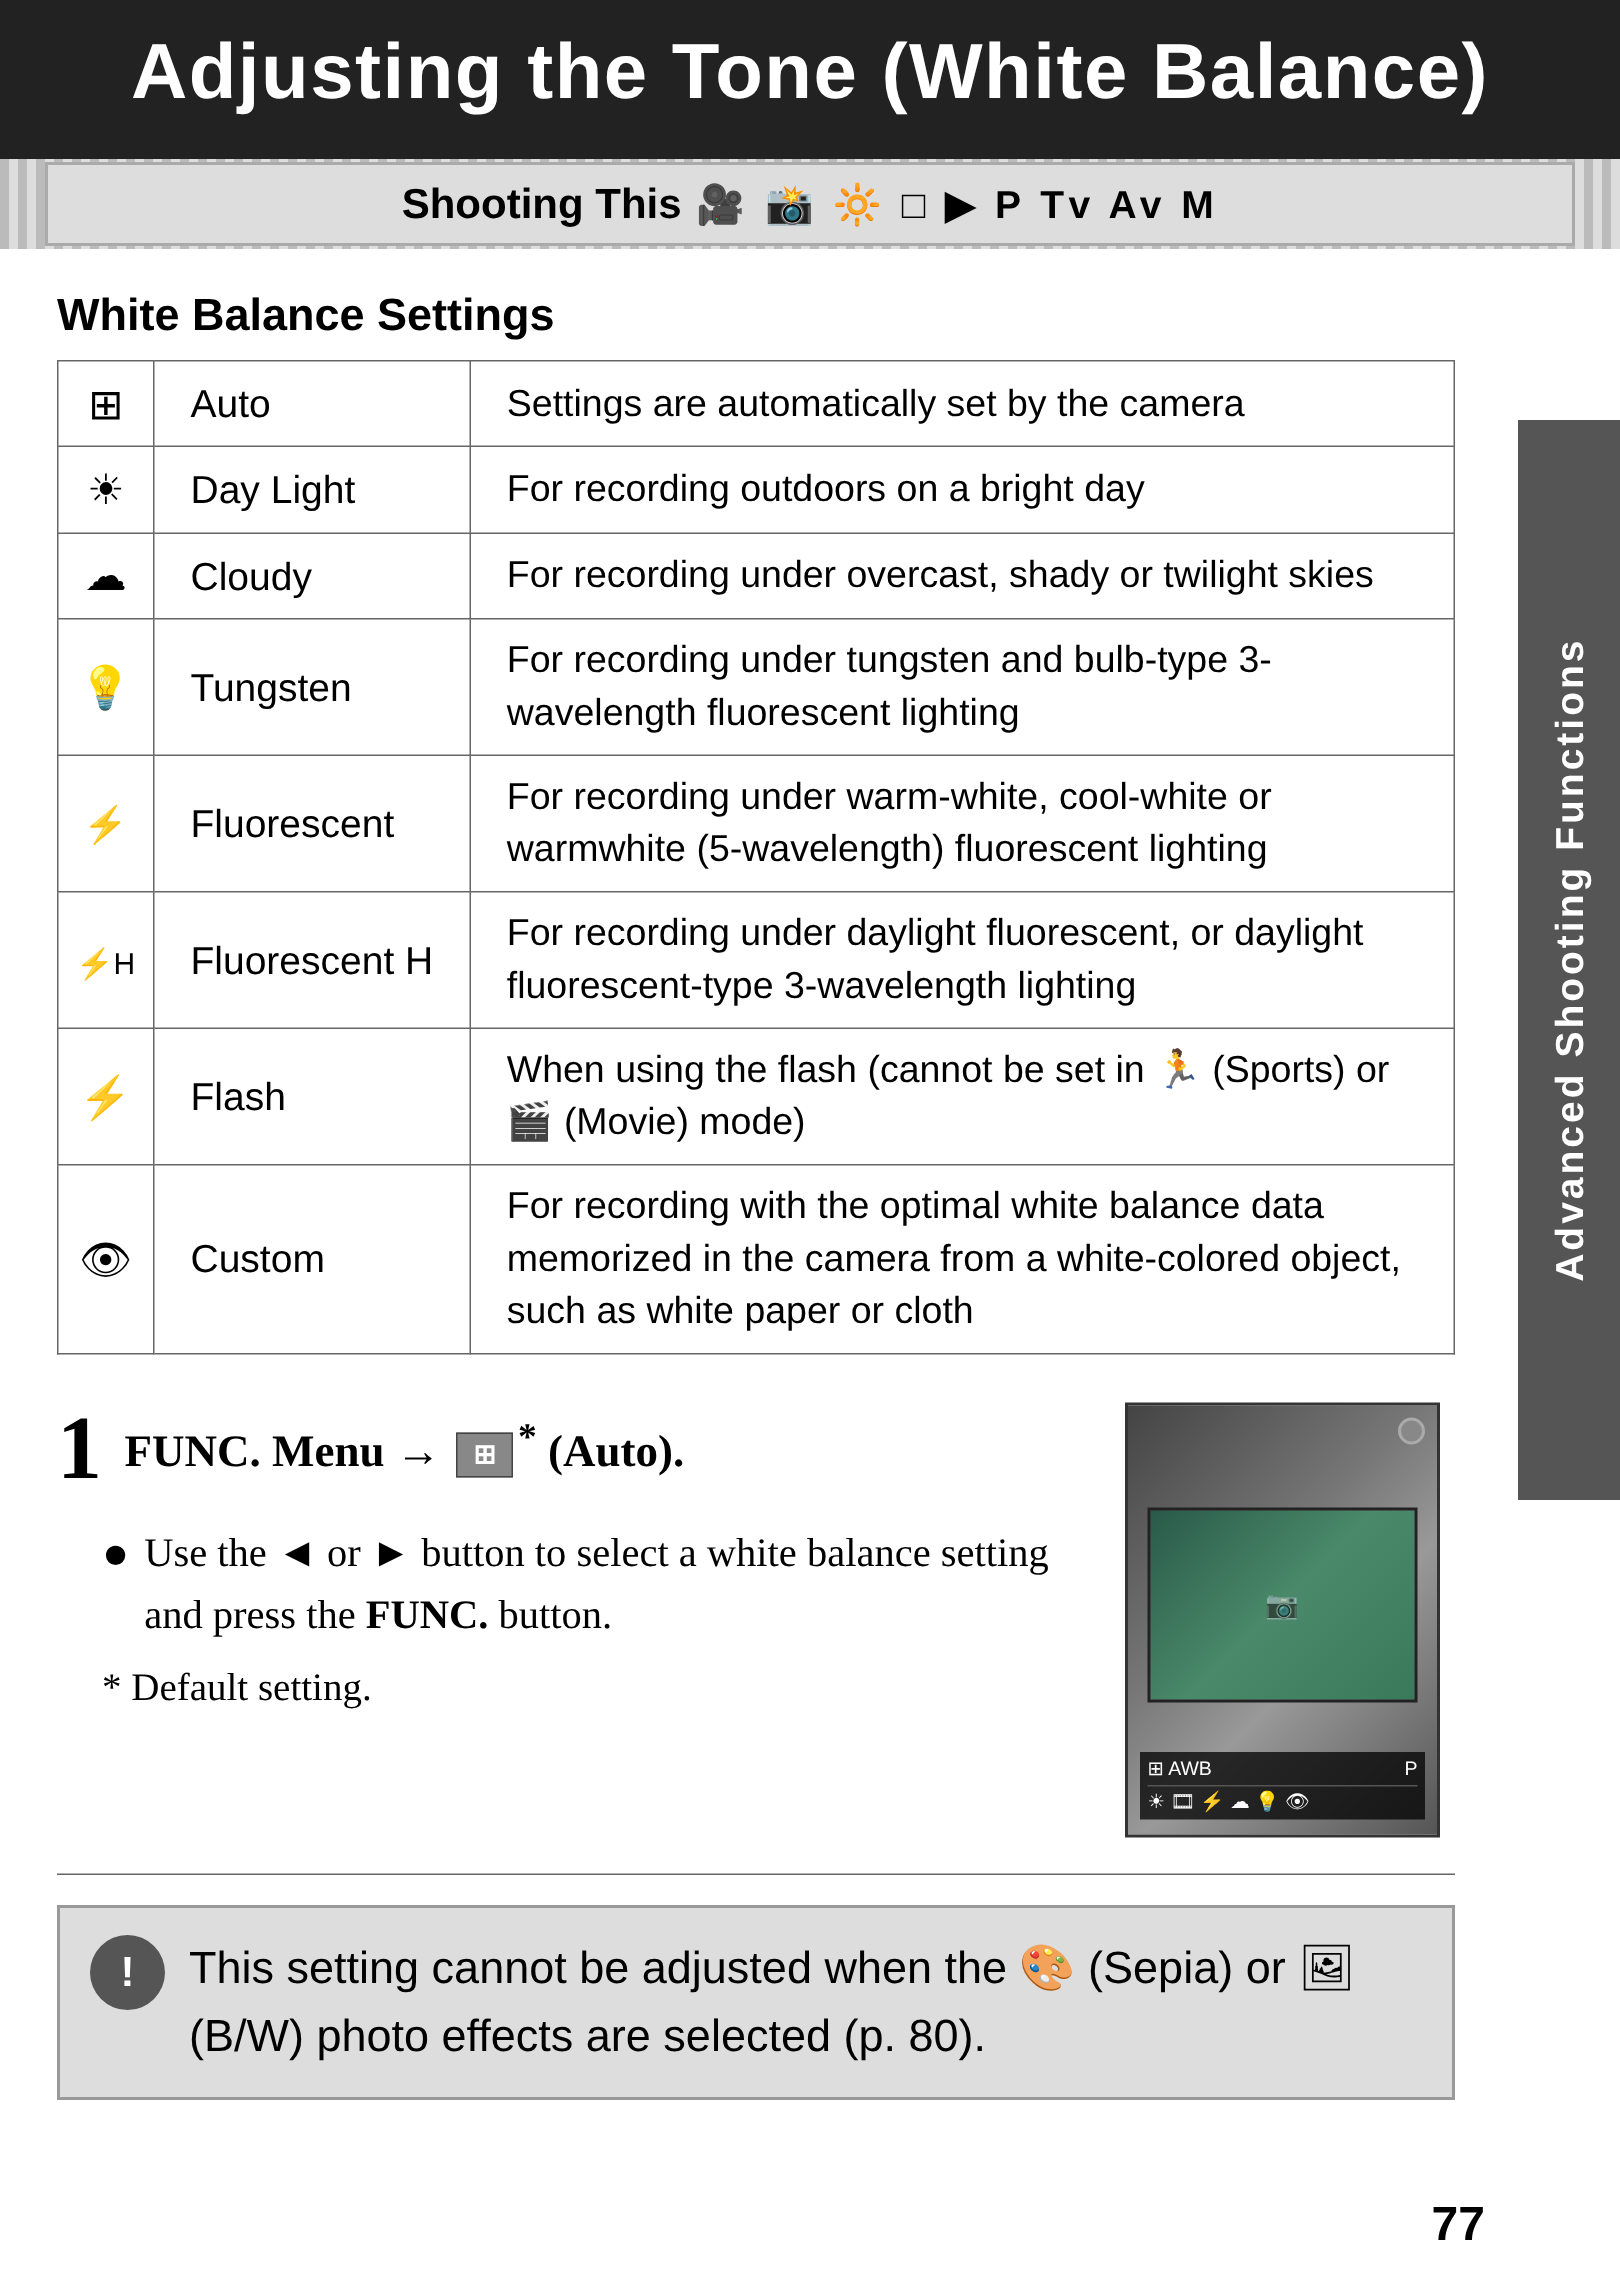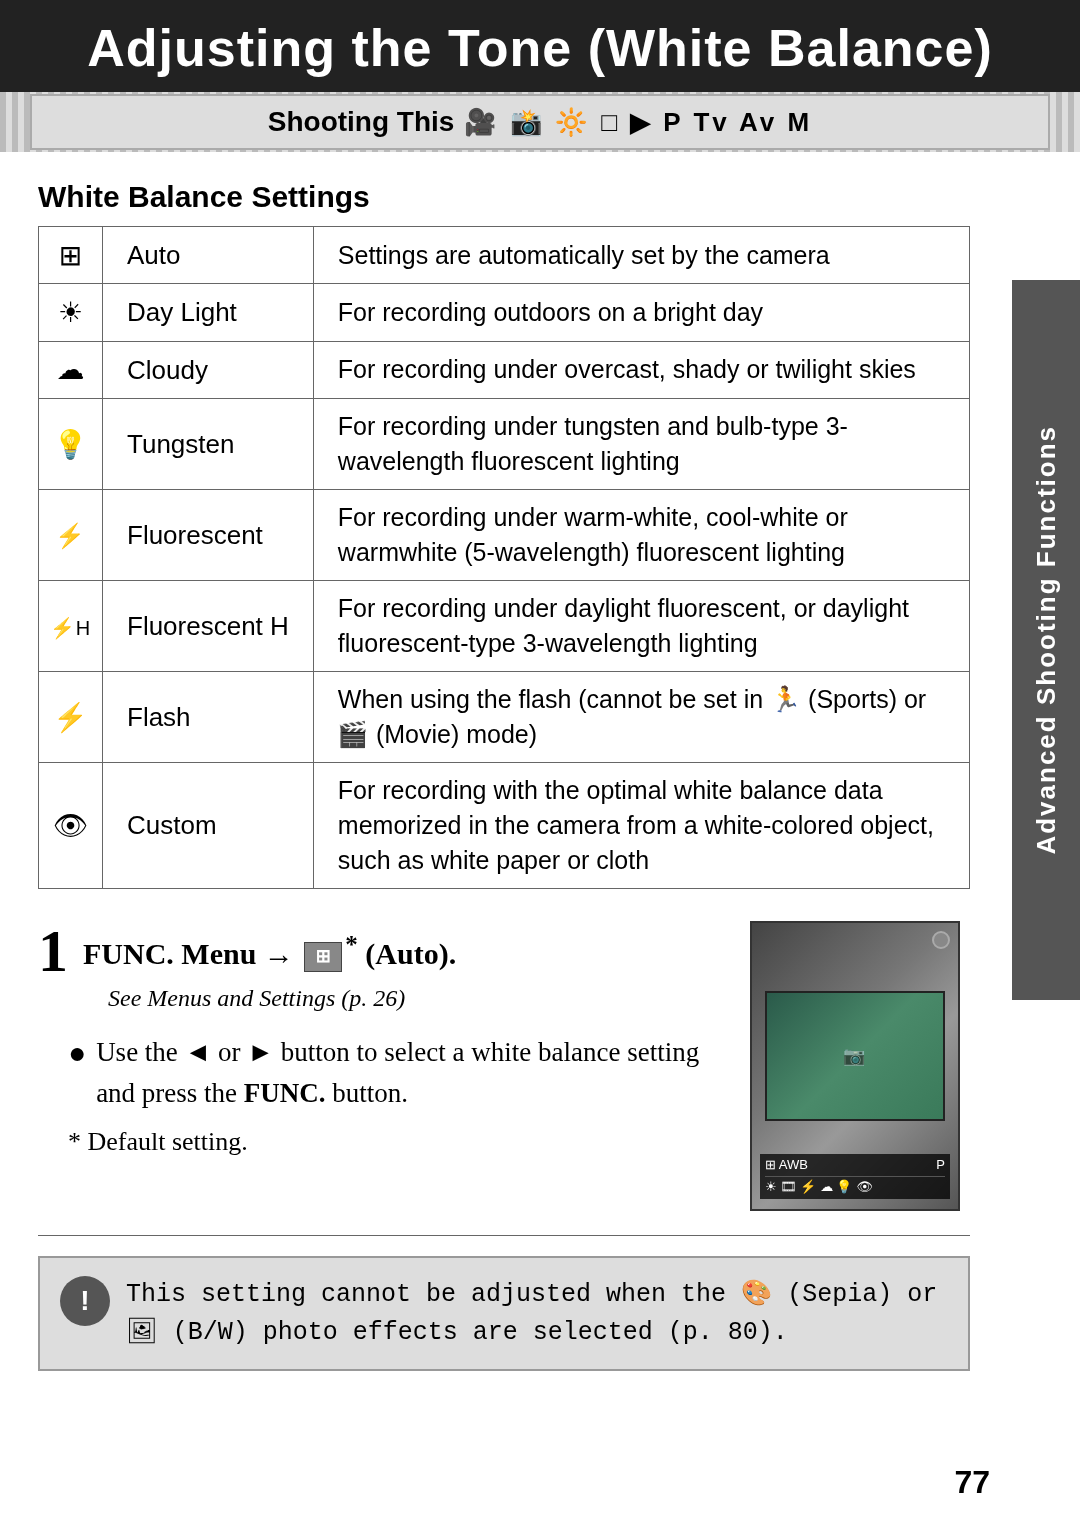--- a/index.html
+++ b/index.html
@@ -44,21 +44,21 @@
       letter-spacing: 2px;
     }
 
     
     .page-title {
       background: #222;
       color: #fff;
       font-size: 52px;
       font-weight: bold;
       text-align: center;
-      padding: 18px 20px 14px;
+      padding: 18px 20px 28px;
       letter-spacing: 1px;
     }
 
     
     .shooting-mode-bar {
       background: #ddd;
       border: 2px solid #aaa;
       display: flex;
       align-items: center;
       justify-content: center;
@@ -240,23 +240,22 @@
       flex-shrink: 0;
       display: flex;
       align-items: center;
       justify-content: center;
       color: #fff;
       font-size: 28px;
       font-weight: bold;
     }
     .notice-text {
       flex: 1;
-      font-size: 25px;
+      font-size: 30px;
       line-height: 1.5;
-      font-family: Liberation Mono, monospace;
     }
 
     
     .page-number {
       position: absolute;
       bottom: 28px;
       right: 90px;
       font-size: 32px;
       font-weight: bold;
     }
@@ -347,23 +346,20 @@
       </tbody>
     </table>
 
     <div class="step-section">
       <div class="step-left">
         <div>
           <span class="step-number">1</span>
           <span class="step-instruction">
             FUNC. Menu → <span class="inline-icon"></span><sup>*</sup> (Auto).
           </span>
-        </div>
-        <div class="step-sub">
-          See <em>Menus and Settings</em> (p. 26)
         </div>
         <div class="step-bullets">
           <div class="step-bullet">
             <span class="bullet-dot">●</span>
             <span>Use the ◄ or ► button to select a white balance setting and press the <strong>FUNC.</strong> button.</span>
           </div>
         </div>
         <div class="step-note">* Default setting.</div>
       </div>
       <div class="step-right">

